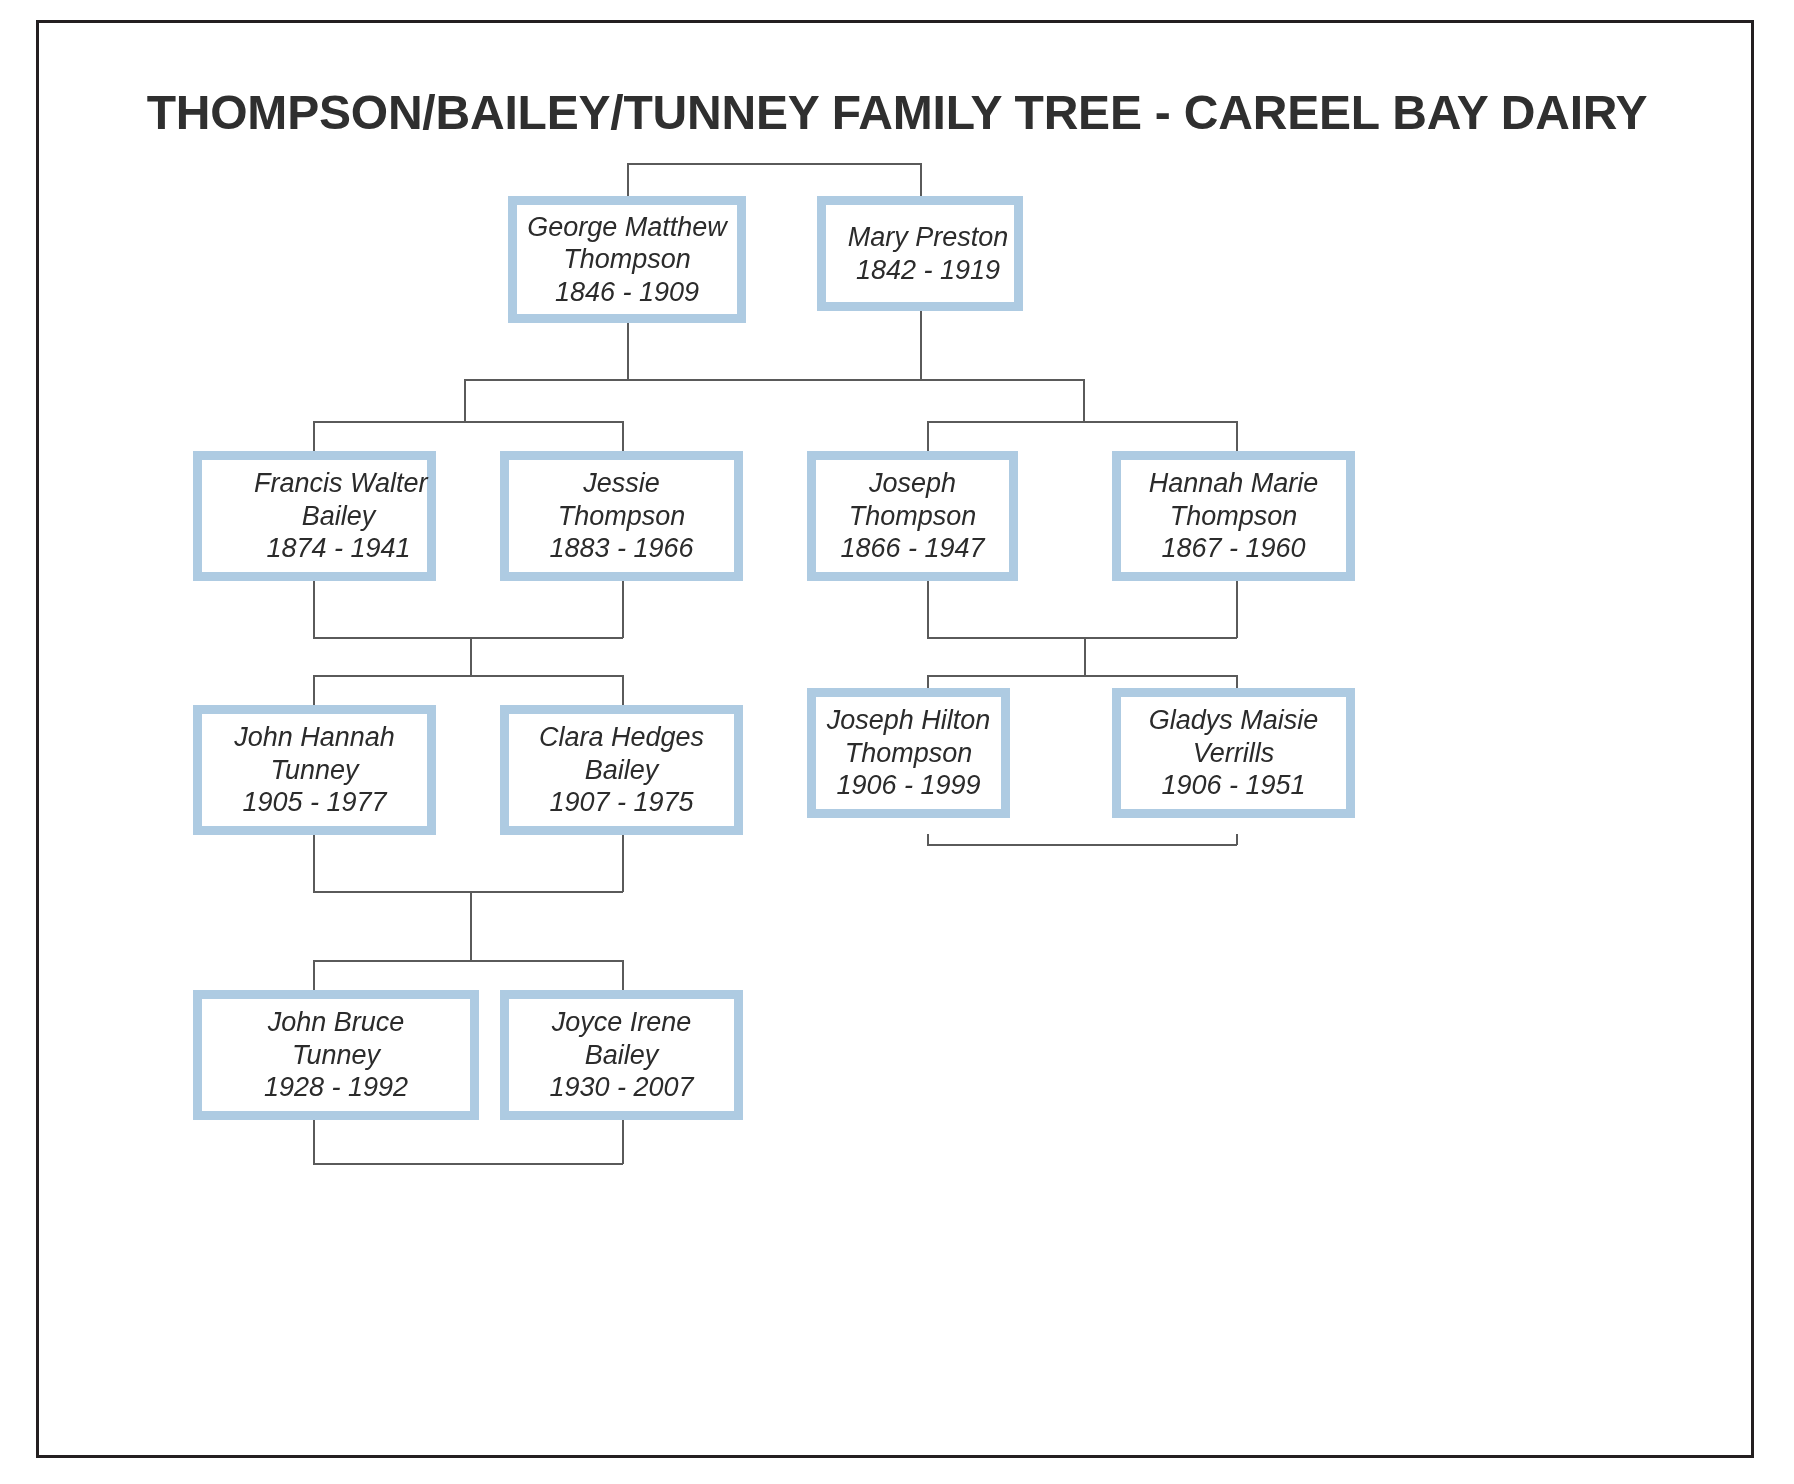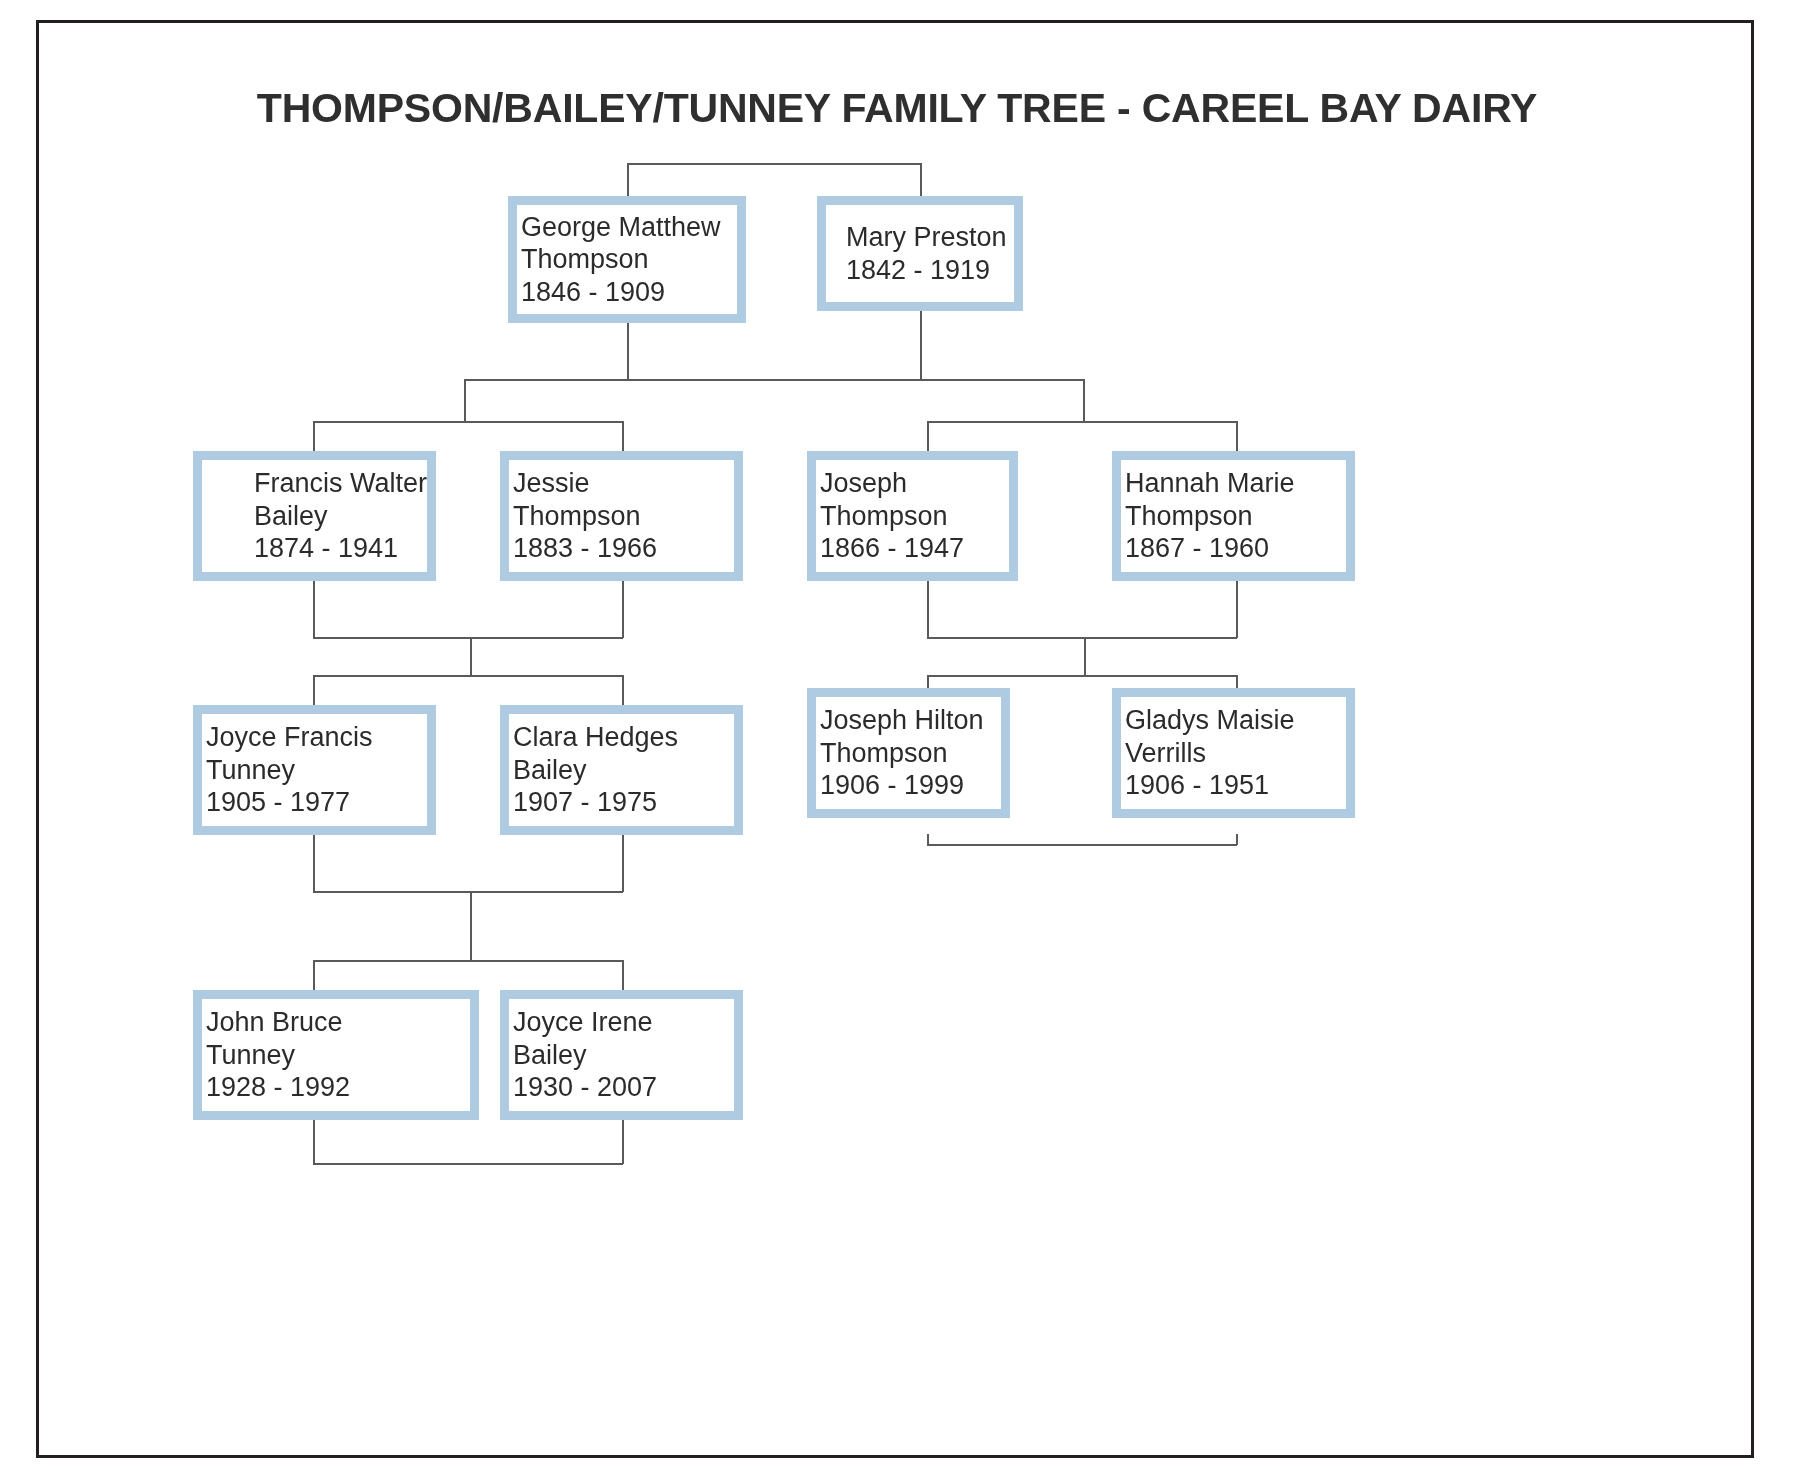--- a/index.html
+++ b/index.html
@@ -28,46 +28,48 @@
     border: 3px solid #231f20;
     box-sizing: border-box;
     background: #ffffff;
   }
   #chart-title {
     position: absolute;
     left: 0;
     top: 85px;
     width: 1794px;
     text-align: center;
-    font-size: 41px;
+    font-size: 48px;
     font-weight: bold;
     letter-spacing: -0.2px;
     color: #2f2f2f;
     font-family: "Liberation Sans", sans-serif;
     white-space: nowrap;
   }
   
   .node {
     position: absolute;
     box-sizing: border-box;
     background: #ffffff;
     border: 9px solid #aecbe2;
     display: flex;
     align-items: center;
     justify-content: center;
     z-index: 3;
   }
   .node-inner {
+    text-align: center;
     line-height: 1.20;
     font-size: 27px;
     color: #2b2b2b;
     font-family: "Liberation Sans", sans-serif;
     width: 100%;
     padding: 0 4px;
     box-sizing: border-box;
+    font-style: italic;
   }
   .node-line { display: block; white-space: nowrap; }
   
   .conn {
     position: absolute;
     background: #5a5a5a;
     z-index: 1;
   }
   .conn.h { height: 2px; }
   .conn.v { width: 2px; }
@@ -175,21 +177,21 @@
   <div class="node" style="left:1112px; top:451px; width:243px; height:130px;">
     <div class="node-inner">
       <span class="node-line">Hannah Marie</span>
       <span class="node-line">Thompson</span>
       <span class="node-line">1867 - 1960</span>
     </div>
   </div>
 
   <div class="node" style="left:193px; top:705px; width:243px; height:130px;">
     <div class="node-inner">
-      <span class="node-line">Joyce Francis</span>
+      <span class="node-line">John Hannah</span>
       <span class="node-line">Tunney</span>
       <span class="node-line">1905 - 1977</span>
     </div>
   </div>
 
   <div class="node" style="left:500px; top:705px; width:243px; height:130px;">
     <div class="node-inner">
       <span class="node-line">Clara Hedges</span>
       <span class="node-line">Bailey</span>
       <span class="node-line">1907 - 1975</span>

